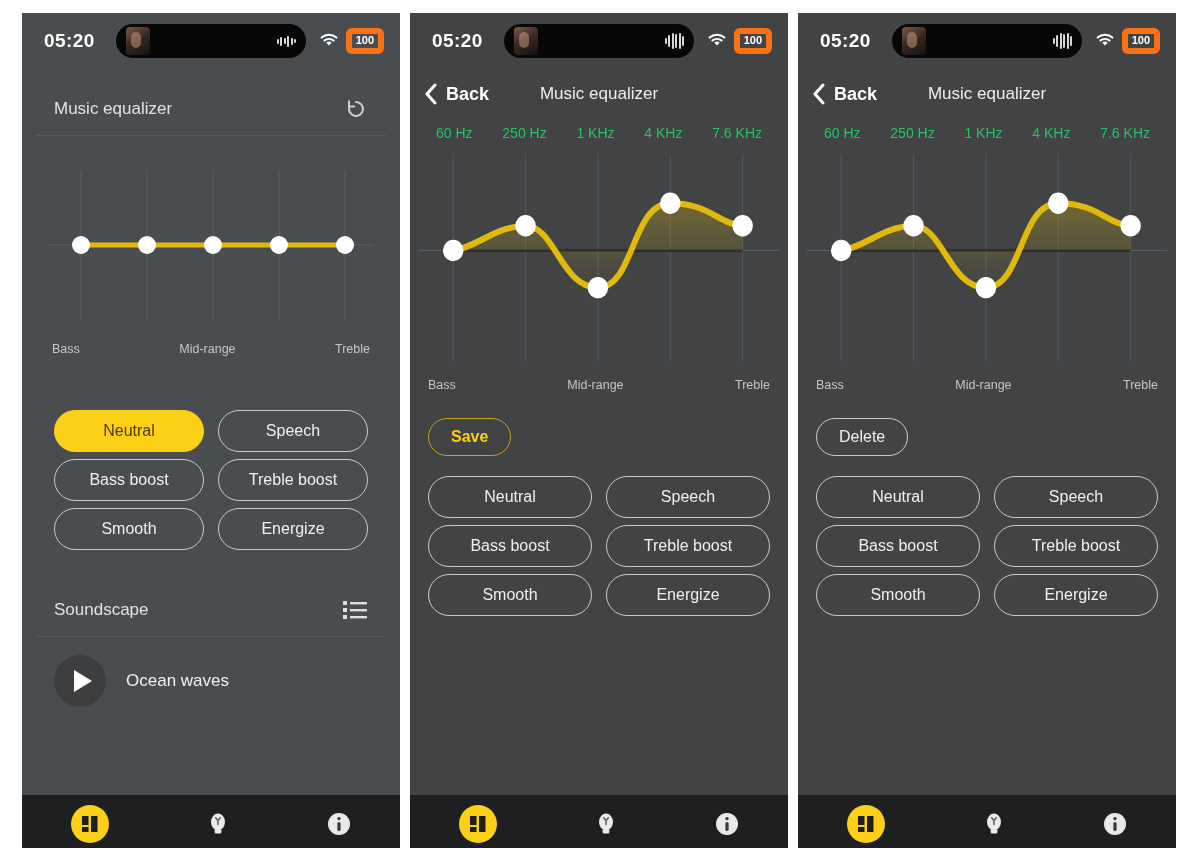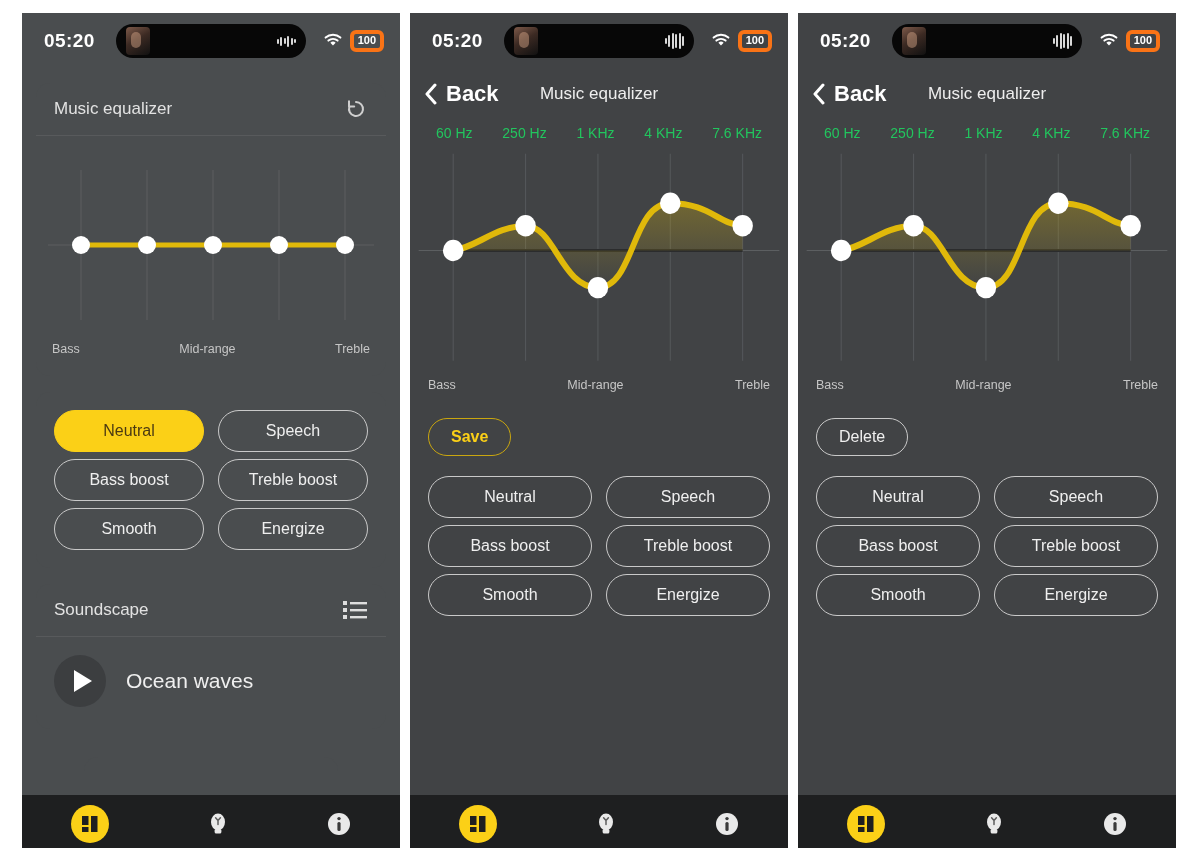--- a/index.html
+++ b/index.html
@@ -12,25 +12,25 @@
 
   
   .statusbar{height:56px;flex:0 0 56px;display:flex;align-items:center;position:relative;padding:0 16px;box-sizing:border-box;}
   .clock{color:#fff;font-size:19px;font-weight:bold;letter-spacing:.4px;margin-left:6px;}
   .island{position:absolute;left:50%;transform:translateX(-50%);top:11px;width:190px;height:34px;background:#070707;border-radius:18px;display:flex;align-items:center;justify-content:space-between;padding:0 10px;box-sizing:border-box;}
   .island-img{width:24px;height:28px;border-radius:4px;background:linear-gradient(150deg,#7d5a4a 0%,#3c2a23 45%,#111 100%);position:relative;overflow:hidden;}
   .island-img:after{content:"";position:absolute;left:5px;top:5px;width:10px;height:16px;border-radius:5px;background:rgba(220,170,140,.45);}
   .wave{display:flex;align-items:center;gap:1.5px;height:16px;}
   .wave i{display:block;width:2px;background:#d8d8d8;border-radius:1px;}
   .right-status{margin-left:auto;display:flex;align-items:center;gap:7px;}
-  .battery{border:4px solid #f97316;border-radius:6px;color:#fff;font-size:11px;font-weight:bold;padding:1px 4px;line-height:1.05;}
+  .battery{border:6px solid #f97316;border-radius:6px;color:#fff;font-size:11px;font-weight:bold;padding:1px 4px;line-height:1.05;}
 
   
   .navheader{height:50px;flex:0 0 50px;display:flex;align-items:center;position:relative;padding:0 14px;box-sizing:border-box;}
-  .back{display:flex;align-items:center;gap:8px;color:#fff;font-size:22px;font-weight:bold;cursor:pointer;}
+  .back{display:flex;align-items:center;gap:8px;color:#fff;font-size:18px;font-weight:bold;cursor:pointer;}
   .nav-title{position:absolute;left:50%;transform:translateX(-50%);color:#eee;font-size:17px;}
 
   
   .card{background:#4a4d4f;border-radius:14px;margin:0 14px;overflow:hidden;}
   .card-head{height:52px;display:flex;align-items:center;justify-content:space-between;padding:0 18px;border-bottom:1px solid rgba(255,255,255,.08);}
   .card-title{color:#e2e2e2;font-size:17px;}
 
   
   .eq-wrap{position:relative;padding:14px 0 6px;}
   .eq-svg{display:block;width:100%;height:190px;}
@@ -45,21 +45,21 @@
   
   .action-row{display:flex;align-items:center;justify-content:space-between;padding:16px 18px 2px;gap:12px;}
   .action-text{color:#ececec;font-size:17px;line-height:1.35;max-width:245px;}
   .action-btn{border-radius:22px;border:1px solid #c9c9c9;padding:9px 22px;font-size:16px;color:#efefef;cursor:pointer;white-space:nowrap;}
   .action-btn.accent{border-color:#c9a60f;color:#fbd017;font-weight:bold;}
 
   
   .sound-row{display:flex;align-items:center;gap:20px;padding:18px 18px 22px;}
   .play-btn{width:52px;height:52px;border-radius:50%;background:#3c3e40;display:flex;align-items:center;justify-content:center;cursor:pointer;}
   .play-tri{width:0;height:0;border-left:18px solid #fff;border-top:11px solid transparent;border-bottom:11px solid transparent;margin-left:5px;}
-  .sound-name{color:#efefef;font-size:21px;}
+  .sound-name{color:#efefef;font-size:17px;}
   .peek-card{height:26px;background:#4a4d4f;border-radius:14px 14px 0 0;margin:12px 62px 0;}
 
   
   .bottomnav{margin-top:auto;height:58px;flex:0 0 58px;background:#1e1f20;display:flex;align-items:center;justify-content:space-around;}
   .navitem{display:flex;align-items:center;justify-content:center;cursor:pointer;}
   .nav-circle{width:38px;height:38px;border-radius:50%;background:#fbd017;display:flex;align-items:center;justify-content:center;}
   .content{flex:1 1 auto;display:flex;flex-direction:column;overflow:hidden;}
   .scroll{flex:1 1 auto;display:flex;flex-direction:column;gap:16px;overflow:hidden;}
   .p1 .scroll{padding-top:14px;}
 </style>

